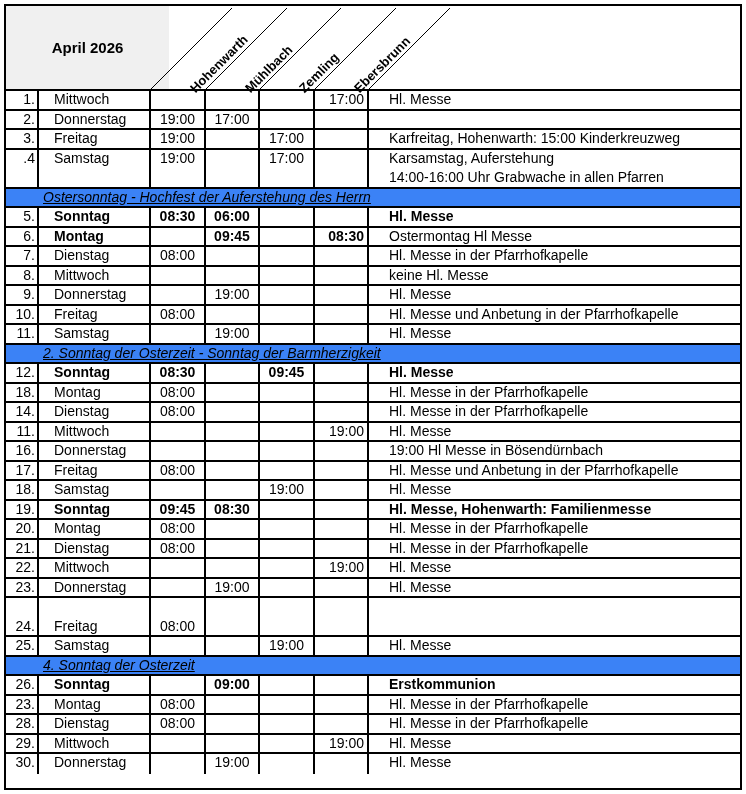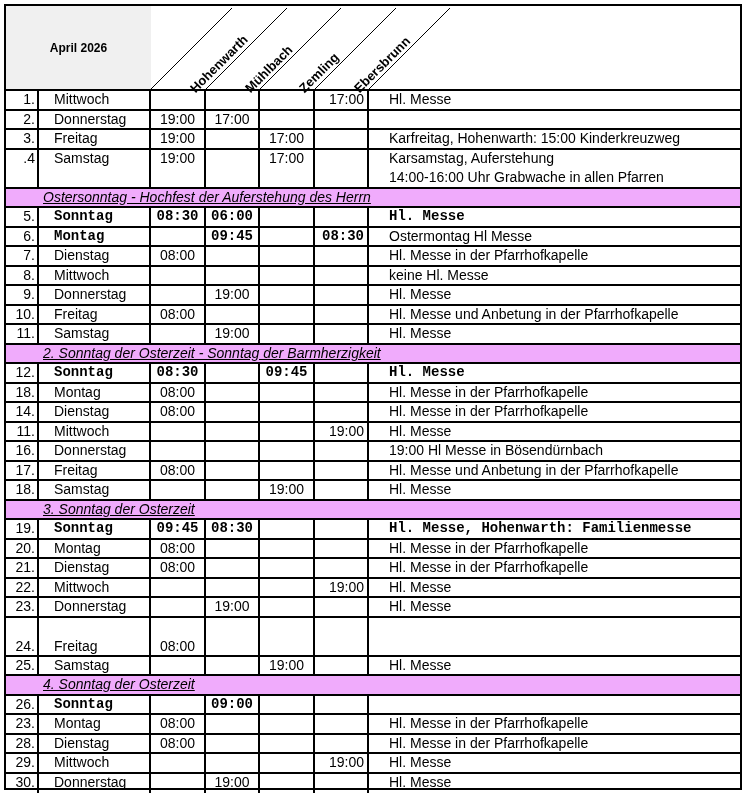--- a/index.html
+++ b/index.html
@@ -2,23 +2,23 @@
 <html><head>
 <meta charset="utf-8">
 <style>
   html, body { margin:0; padding:0; background:#ffffff; }
   body { width:746px; height:794px; position:relative; overflow:hidden;
          font-family:"Liberation Sans", sans-serif; color:#000; }
   #sheet { position:absolute; left:4px; top:4px; width:738px; height:786px;
            border:2px solid #000; box-sizing:border-box; }
   #header { position:absolute; left:0; top:0; width:734px; height:83px;
             border-bottom:2px solid #000; box-sizing:content-box; }
-  #title-cell { position:absolute; left:0; top:0; width:145px; height:83px; background:#f0f0f0;
+  #title-cell { position:absolute; left:0; top:0; width:163px; height:83px; background:#f0f0f0;
                 display:flex; align-items:center; justify-content:center;
-                font-weight:bold; font-size:12px; }
+                font-weight:bold; font-size:15px; }
   #diag { position:absolute; left:0; top:0; }
   .hdr-label { position:absolute; font-weight:bold; font-size:13px; white-space:nowrap;
                transform-origin:0 0; transform:rotate(-45deg); }
   #rows { position:absolute; left:0; top:85px; width:734px; }
   .row { position:relative; height:19.5px; border-bottom:2px solid #000; box-sizing:border-box;
          font-size:14px; line-height:17px; }
   .row.double { height:39px; }
   .row:last-child { border-bottom:none; }
   .cell { position:absolute; top:0; bottom:0; box-sizing:border-box; white-space:nowrap; overflow:hidden; }
   .c-num { left:0; width:33px; text-align:right; padding-right:2px; border-right:2px solid #000; }
@@ -26,22 +26,22 @@
   .c-t0 { left:145px; width:55px; border-right:2px solid #000; }
   .c-t1 { left:200px; width:54px; border-right:2px solid #000; }
   .c-t2 { left:254px; width:55px; border-right:2px solid #000; }
   .c-t3 { left:309px; width:54px; border-right:2px solid #000; }
   .c-t0, .c-t1, .c-t2, .c-t3 { text-align:center; }
   .c-t3 { text-align:right; padding-right:3px; }
   .c-desc { left:363px; right:0; padding-left:20px; }
   .double .c-num, .double .c-day, .double .c-t0, .double .c-t1, .double .c-t2, .double .c-t3 { padding-top:20px; }
   .double.top-aligned .c-num, .double.top-aligned .c-day, .double.top-aligned .c-t0,
   .double.top-aligned .c-t1, .double.top-aligned .c-t2, .double.top-aligned .c-t3 { padding-top:0; }
-  .bold { font-weight:bold;font-family:Liberation Mono, monospace; }
-  .section { background:#f0abfc; }
+  .bold { font-weight:bold; }
+  .section { background:#3b82f6; }
   .section .sec-text { position:absolute; left:37px; top:0; font-style:italic; text-decoration:underline;
                        white-space:nowrap; }
   .desc-line { display:block; height:19.5px; }
 </style>
 </head>
 <body>
 
 <div id="sheet">
   <div id="header">
     <div id="title-cell">April 2026</div>
@@ -253,23 +253,20 @@
         <div class="cell c-num">18.</div>
         <div class="cell c-day">Samstag</div>
         <div class="cell c-t0"></div>
         <div class="cell c-t1"></div>
         <div class="cell c-t2">19:00</div>
         <div class="cell c-t3"></div>
         <div class="cell c-desc">
           <span class="desc-line">Hl. Messe</span>
         </div>
       </div>
-      <div class="row section">
-        <span class="sec-text">3. Sonntag der Osterzeit</span>
-      </div>
       <div class="row">
         <div class="cell c-num">19.</div>
         <div class="cell c-day bold">Sonntag</div>
         <div class="cell c-t0 bold">09:45</div>
         <div class="cell c-t1 bold">08:30</div>
         <div class="cell c-t2 bold"></div>
         <div class="cell c-t3 bold"></div>
         <div class="cell c-desc bold">
           <span class="desc-line">Hl. Messe, Hohenwarth: Familienmesse</span>
         </div>
@@ -340,20 +337,23 @@
       <div class="row section">
         <span class="sec-text">4. Sonntag der Osterzeit</span>
       </div>
       <div class="row">
         <div class="cell c-num">26.</div>
         <div class="cell c-day bold">Sonntag</div>
         <div class="cell c-t0 bold"></div>
         <div class="cell c-t1 bold">09:00</div>
         <div class="cell c-t2 bold"></div>
         <div class="cell c-t3 bold"></div>
+        <div class="cell c-desc bold">
+          <span class="desc-line">Erstkommunion</span>
+        </div>
       </div>
       <div class="row">
         <div class="cell c-num">23.</div>
         <div class="cell c-day">Montag</div>
         <div class="cell c-t0">08:00</div>
         <div class="cell c-t1"></div>
         <div class="cell c-t2"></div>
         <div class="cell c-t3"></div>
         <div class="cell c-desc">
           <span class="desc-line">Hl. Messe in der Pfarrhofkapelle</span>

